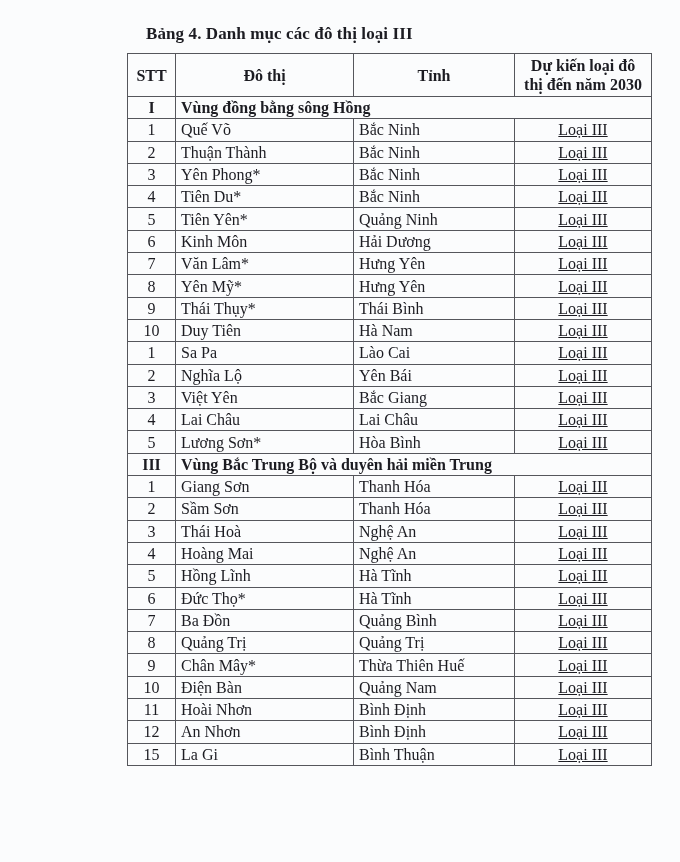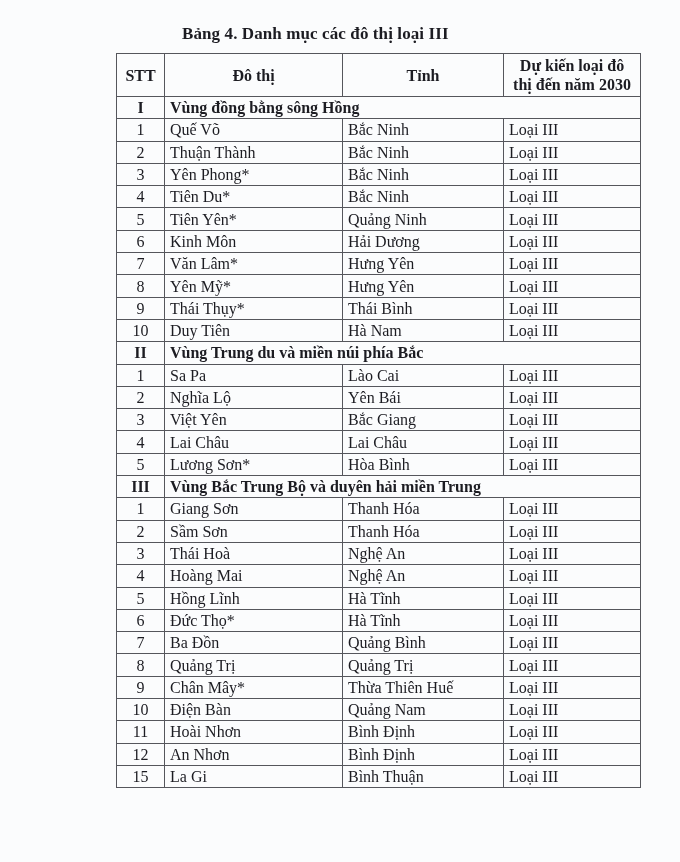--- a/index.html
+++ b/index.html
@@ -15,25 +15,24 @@
       font-family: "Liberation Serif", "DejaVu Serif", serif;
       color: #1c1c22;
     }
     .caption {
       position: absolute;
       left: 146px;
       top: 24px;
       font-size: 17px;
       font-weight: bold;
       letter-spacing: 0.1px;
-      margin-left: 36px;
     }
     table.doc-table {
       position: absolute;
-      left: 116px;
+      left: 127px;
       top: 53px;
       width: 524px;
       border-collapse: collapse;
       table-layout: fixed;
       font-size: 16px;
     }
     table.doc-table td, table.doc-table th {
       border: 1px solid #55565c;
       padding: 0 5px;
       height: 21.3px;
@@ -48,21 +47,21 @@
       height: 42px;
       line-height: 19px;
       white-space: normal;
       font-size: 16px;
     }
     col.c-stt { width: 48px; }
     col.c-city { width: 178px; }
     col.c-prov { width: 161px; }
     col.c-type { width: 137px; }
     td.stt { text-align: center; }
-    td.type { text-align: left; }
+    td.type { text-align: center; text-decoration: underline; }
     tr.section td {
       font-weight: bold;
     }
     tr.section td.stt { font-weight: bold; }
   </style>
 </head>
 <body>
 
 <div class="caption">Bảng 4. Danh mục các đô thị loại III</div>
 
@@ -141,24 +140,20 @@
         <td>Thái Bình</td>
         <td class="type">Loại III</td>
       </tr>
     <tr>
         <td class="stt">10</td>
         <td>Duy Tiên</td>
         <td>Hà Nam</td>
         <td class="type">Loại III</td>
       </tr>
 
-    <tr class="section">
-      <td class="stt">II</td>
-      <td colspan="3">Vùng Trung du và miền núi phía Bắc</td>
-    </tr>
     <tr>
         <td class="stt">1</td>
         <td>Sa Pa</td>
         <td>Lào Cai</td>
         <td class="type">Loại III</td>
       </tr>
     <tr>
         <td class="stt">2</td>
         <td>Nghĩa Lộ</td>
         <td>Yên Bái</td>

